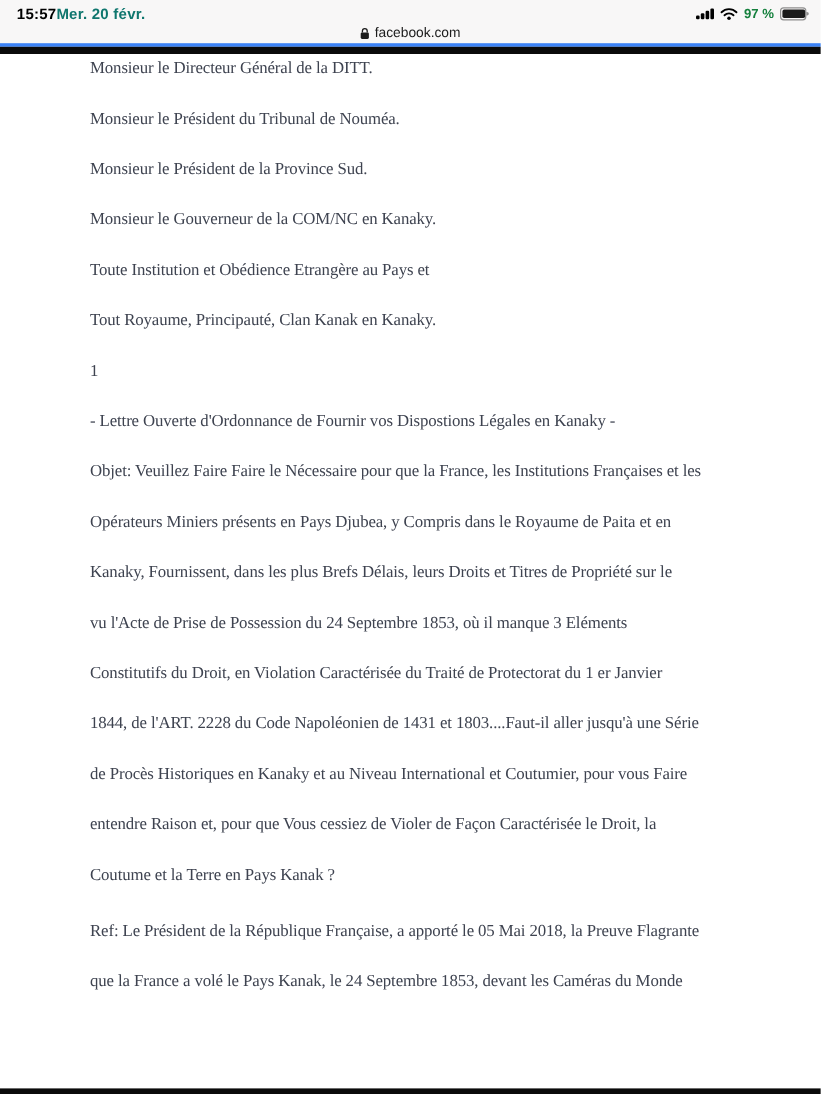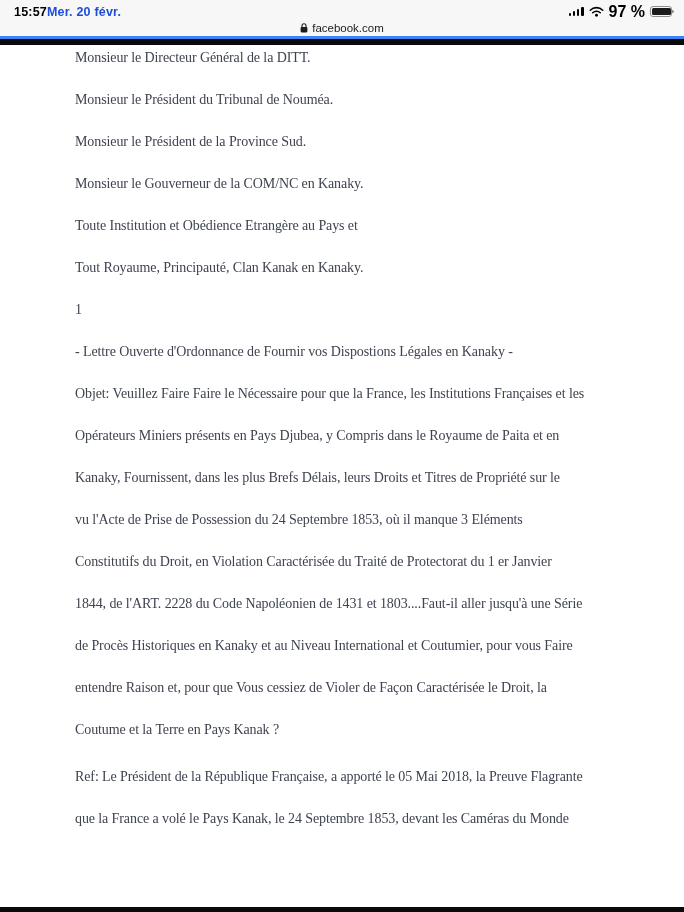--- a/index.html
+++ b/index.html
@@ -9,30 +9,30 @@
     font-family:"Liberation Sans", sans-serif;
   }
   
   .chrome{background:#f8f7f7;}
   .statusbar{
     height:21px;display:flex;align-items:center;justify-content:space-between;
     padding:2px 12px 0 14px;box-sizing:border-box;
   }
   .sb-left{display:flex;align-items:baseline;}
   .sb-time{font-size:12.5px;font-weight:700;color:#000;letter-spacing:.2px;}
-  .sb-date{font-size:12.5px;font-weight:600;color:#1d4ed8;letter-spacing:.2px;}
+  .sb-date{font-size:12.5px;font-weight:600;color:#0f766e;letter-spacing:.2px;}
   .sb-right{display:flex;align-items:center;gap:5px;}
   .signal{display:flex;align-items:flex-end;gap:1.5px;height:10px;padding-bottom:1px;}
   .signal i{display:block;width:2.6px;background:#000;border-radius:1px;}
   .signal i:nth-child(1){height:3.5px;}
   .signal i:nth-child(2){height:5.5px;}
   .signal i:nth-child(3){height:7.5px;}
   .signal i:nth-child(4){height:9.5px;}
   .wifi{display:block;}
-  .sb-batt-text{font-size:16px;font-weight:600;color:#000000;}
+  .sb-batt-text{font-size:11px;font-weight:600;color:#15803d;}
   .battery{position:relative;width:22px;height:10.5px;border:1px solid #8e8e8e;border-radius:3px;box-sizing:border-box;}
   .battery .fill{position:absolute;left:1px;top:1px;bottom:1px;width:93%;background:#1b1b1b;border-radius:1.5px;}
   .battery .nub{position:absolute;right:-3px;top:2.6px;width:1.8px;height:3.6px;background:#8e8e8e;border-radius:0 2px 2px 0;}
   
   .urlbar{
     height:13px;display:flex;align-items:center;justify-content:center;gap:4px;
     border-bottom:3px solid #3b82f6;padding-bottom:2px;
   }
   .urlbar .domain{font-size:11.5px;color:#1c1c1c;}
   

